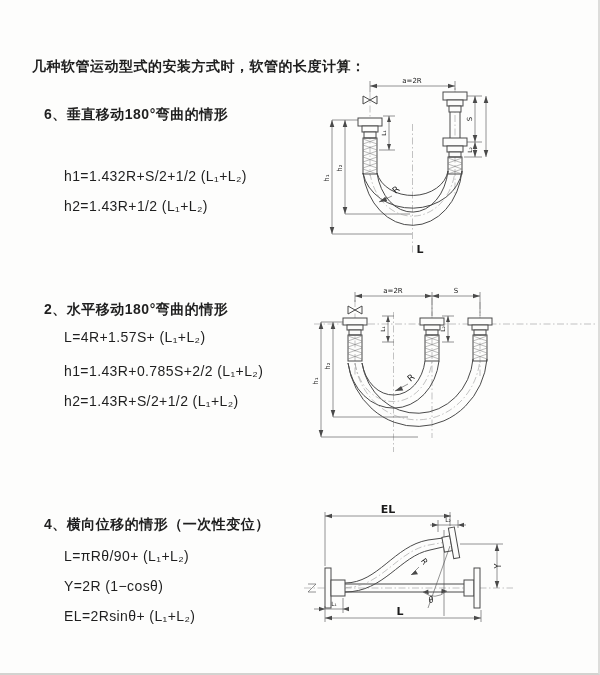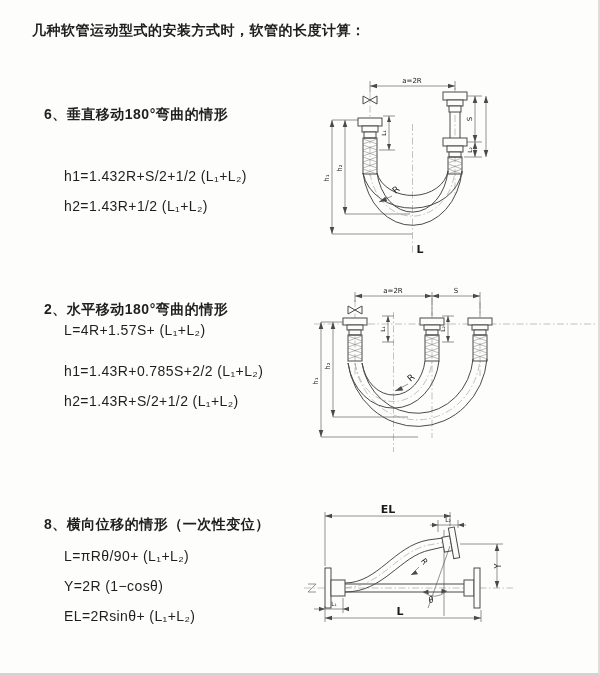--- a/index.html
+++ b/index.html
@@ -5,21 +5,21 @@
   html,body { margin:0; padding:0; background:#e9e9e7; }
   .page {
     position:relative; width:600px; height:675px; margin:0 auto;
     background:#fdfdfc; overflow:hidden;
     border-right:2px solid #dddddb; border-bottom:2px solid #d3d3d0;
     box-sizing:border-box;
     font-family:"Liberation Sans","DejaVu Sans",sans-serif;
     color:#1f1f1f;
   }
   .abs { position:absolute; white-space:nowrap; }
-  .title { font-size:14px; font-weight:700; letter-spacing:0.5px; }
+  .title { font-size:14px; font-weight:700; letter-spacing:0.5px;margin-top:36px; }
   .heading { font-size:14px; font-weight:700; letter-spacing:0.5px; }
   .formula { font-size:14px; font-weight:400; letter-spacing:0.4px; }
   svg { position:absolute; overflow:visible; }
   svg .draw { stroke:#4a4a4a; stroke-width:1; fill:none; }
   svg rect { fill:#fcfcfb; }
   svg .hatch { stroke:#7a7a7a; stroke-width:0.5; fill:none; }
   svg .cl { stroke:#9a9a9a; stroke-width:0.6; fill:none; stroke-dasharray:7 2.5 1.5 2.5; }
   svg .dim line { stroke:#5a5a5a; stroke-width:0.65; }
   svg .thin { stroke:#5a5a5a; stroke-width:0.65; fill:none; }
   svg .ah { fill:#4a4a4a; stroke:none; }
@@ -126,21 +126,21 @@
       M20,48 l-2.3,7 h4.6 z M20,162 l-2.3,-7 h4.6 z
       M33,48 l-2.3,7 h4.6 z M33,142 l-2.3,-7 h4.6 z
       M77,44 l-2,6 h4 z M77,78 l-2,-6 h4 z
       M163,24 l-2.3,7 h4.6 z M163,70 l-2.3,-7 h4.6 z
       M163,70 l-2.3,7 h4.6 z M163,85 l-2.3,-7 h4.6 z
       M174,24 l-2.3,7 h4.6 z M174,85 l-2.3,-7 h4.6 z
       M67,130 l8.3,-0.8 l-2,-4.5 z"></path>
   </svg>
 
   <div class="abs heading" style="left:44px; top:301px;">2、水平移动180°弯曲的情形</div>
-  <div class="abs formula" style="left:64px; top:322px;">L=4R+1.57S+ (L₁+L₂)</div>
+  <div class="abs formula" style="left:64px; top:329px;">L=4R+1.57S+ (L₁+L₂)</div>
   <div class="abs formula" style="left:64px; top:363px;">h1=1.43R+0.785S+2/2 (L₁+L₂)</div>
   <div class="abs formula" style="left:64px; top:393px;">h2=1.43R+S/2+1/2 (L₁+L₂)</div>
 
   <svg style="left:308px; top:284px;" width="292" height="172" viewBox="0 0 292 172">
     <g class="cl">
       <line x1="6" y1="40" x2="288" y2="40"></line>
       <line x1="47" y1="16" x2="47" y2="92"></line>
       <line x1="85.5" y1="28" x2="85.5" y2="168"></line>
       <line x1="124" y1="14" x2="124" y2="154"></line>
       <line x1="172" y1="18" x2="172" y2="92"></line>
@@ -219,21 +219,21 @@
     <path class="ah" d="
       M47,12 l7,-2.3 v4.6 z M124,12 l-7,-2.3 v4.6 z
       M124,12 l7,-2.3 v4.6 z M172,12 l-7,-2.3 v4.6 z
       M13,38 l-2.3,7 h4.6 z M13,153 l-2.3,-7 h4.6 z
       M25,38 l-2.3,7 h4.6 z M25,133 l-2.3,-7 h4.6 z
       M80,32 l-2,6 h4 z M80,58 l-2,-6 h4 z
       M140,32 l-2,6 h4 z M140,58 l-2,-6 h4 z
       M87,107 l8.3,-0.5 l-2.2,-4.4 z"></path>
   </svg>
 
-  <div class="abs heading" style="left:44px; top:516px;">8、横向位移的情形（一次性变位）</div>
+  <div class="abs heading" style="left:44px; top:516px;">4、横向位移的情形（一次性变位）</div>
   <div class="abs formula" style="left:64px; top:548px;text-align:center;">L=πRθ/90+ (L₁+L₂)</div>
   <div class="abs formula" style="left:64px; top:578px;">Y=2R (1−cosθ)</div>
   <div class="abs formula" style="left:64px; top:608px;">EL=2Rsinθ+ (L₁+L₂)</div>
 
   <svg style="left:298px; top:500px;" width="300" height="162" viewBox="0 0 300 162">
     <line class="cl" x1="6" y1="88" x2="215" y2="88"></line>
     <path class="thin" d="M10,84 L18,84 L10,92 L18,92"></path>
     <g class="dim">
       <line x1="27" y1="16" x2="153" y2="16"></line>
       <line x1="27" y1="12" x2="27" y2="66"></line>

